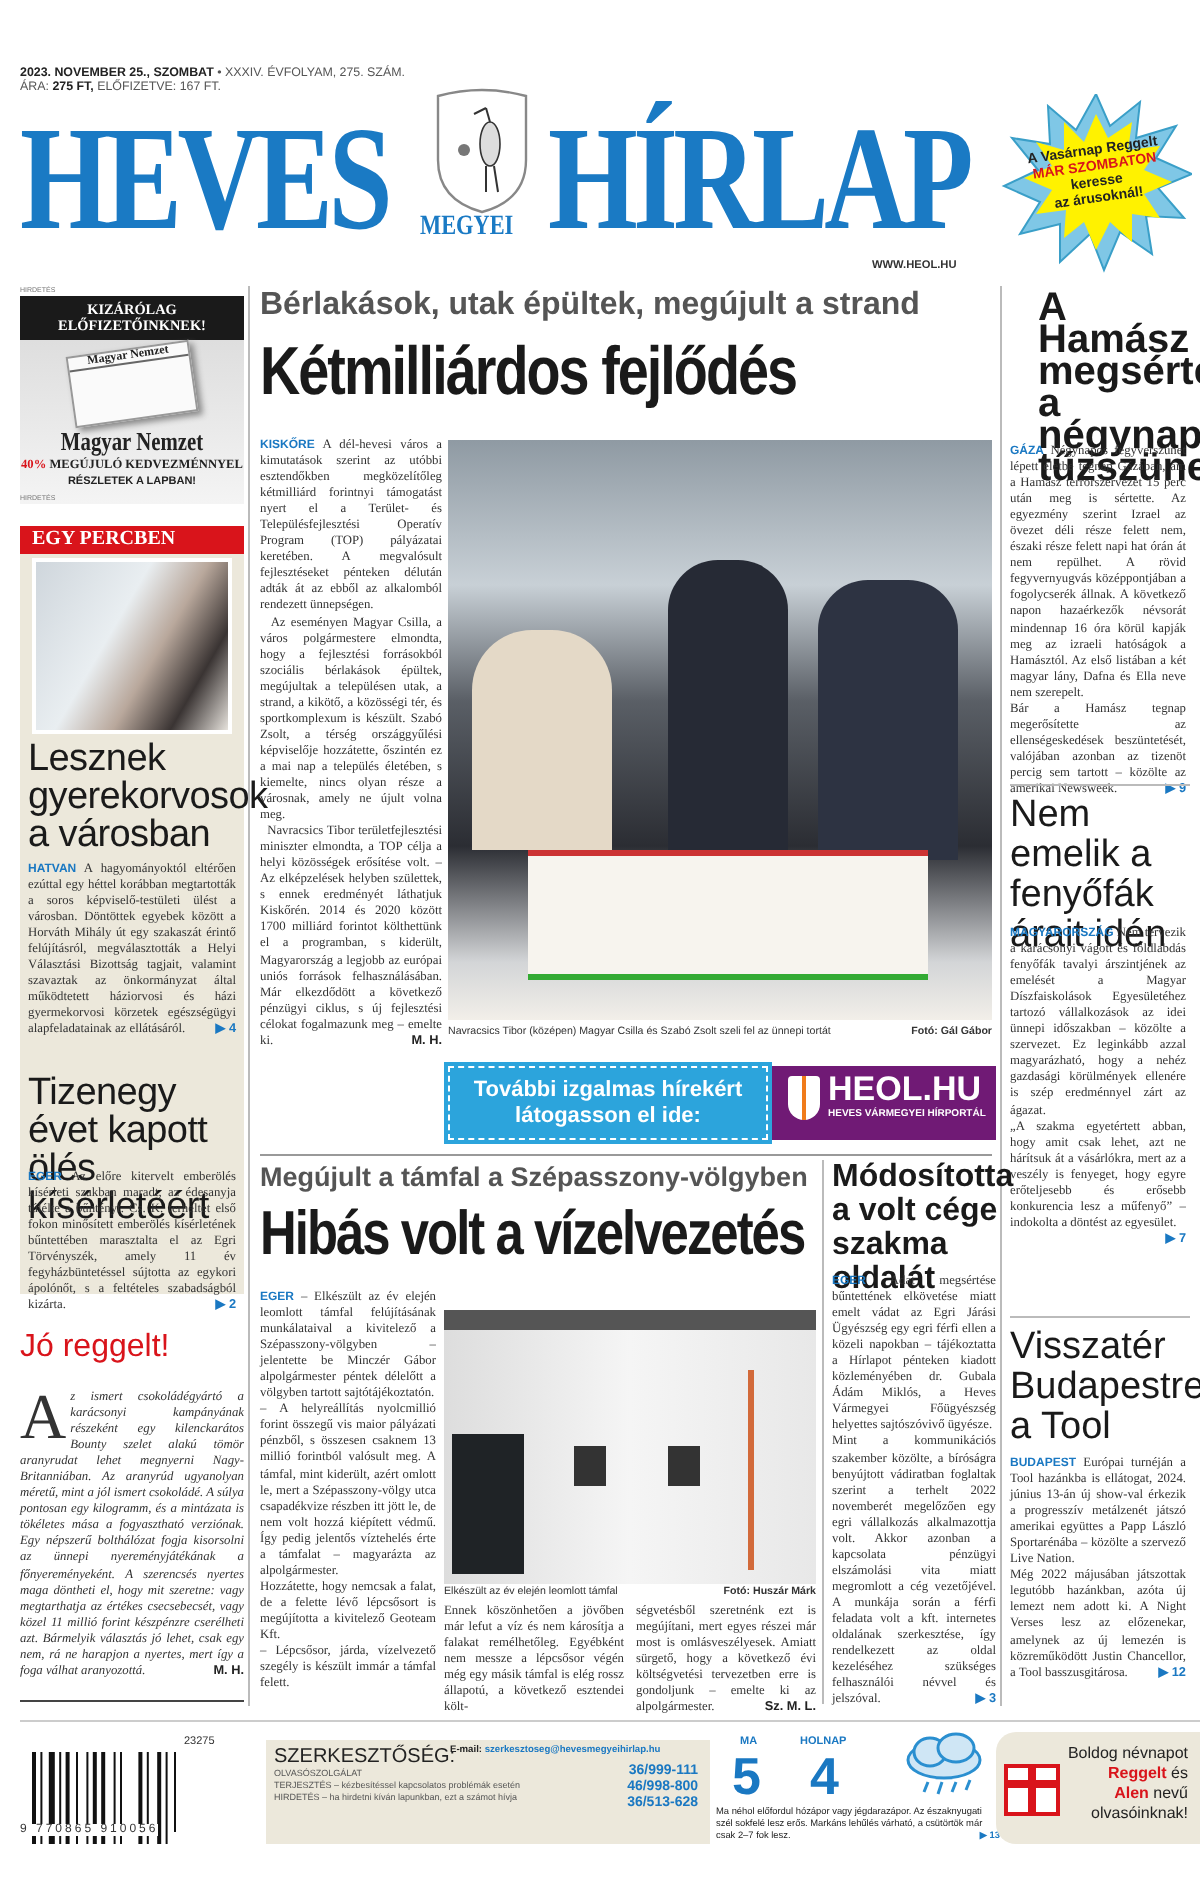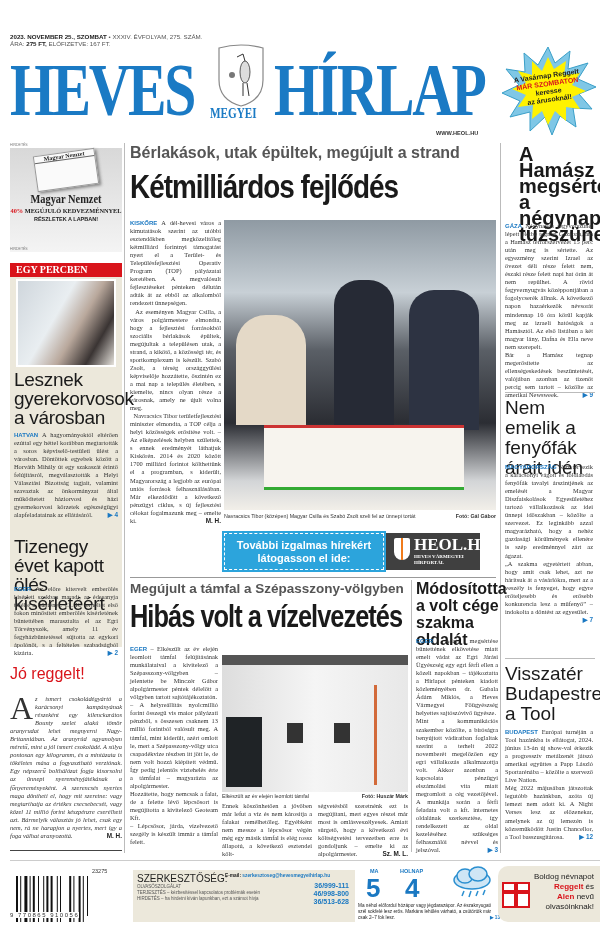--- a/index.html
+++ b/index.html
@@ -38,21 +38,21 @@
 .jr-title{left:10px;top:665px;font-family:"Liberation Sans",sans-serif;color:#d9141b;font-size:16px}
 .jr{left:10px;top:695px;width:112px;font-style:italic}
 .dropcap{float:left;font-size:32px;line-height:26px;margin-right:2px;font-style:normal;font-family:"Liberation Serif",serif}
 
 .kicker{font-family:"Liberation Sans",sans-serif;font-weight:bold;color:#555;font-size:16px}
 .headline{font-family:"Liberation Sans",sans-serif;font-weight:bold;color:#1a1a1a;font-size:34px;letter-spacing:-1.2px;transform:scaleX(0.82);transform-origin:left top;white-space:nowrap}
 .photo-main{left:224px;top:220px;width:272px;height:290px;background:linear-gradient(180deg,#8f9aa3 0%,#c8d0d6 25%,#5a5f66 45%,#2b2d33 70%,#d3d5d7 90%,#f2efe9 100%)}
 .caption{font-family:"Liberation Sans",sans-serif;font-size:5.3px;color:#333}
 .caption b{float:right}
 .heol-l{left:224px;top:533px;width:160px;height:37px;background:#2ca4dc;color:#fff;text-align:center;font-family:"Liberation Sans",sans-serif;font-weight:bold;font-size:11px;line-height:13px;padding-top:5px;border:1px dashed #fff;outline:2px solid #2ca4dc}
-.heol-r{left:386px;top:533px;width:94px;height:37px;background:#404040;color:#fff;font-family:Liberation Serif, serif}
+.heol-r{left:386px;top:533px;width:112px;height:37px;background:#701a75;color:#fff;font-family:Liberation Sans, sans-serif}
 .heol-r .big{position:absolute;left:28px;top:2px;font-weight:bold;font-size:17px}
 .heol-r .small{position:absolute;left:28px;top:21px;font-weight:bold;font-size:5px;line-height:6px}
 .shield{position:absolute;left:8px;top:5px;width:16px;height:22px;background:#fff;border-radius:2px 2px 8px 8px}
 .shield:after{content:"";position:absolute;left:7px;top:0;width:2px;height:22px;background:#f07b1b}
 
 .rh{font-family:"Liberation Sans",sans-serif;color:#1a1a1a}
 .photo-wall{left:222px;top:655px;width:186px;height:137px;background:linear-gradient(90deg,#ddd 0%,#f5f5f5 50%,#e8e8e8 100%);border-top:10px solid #555}
 
 .barcode{left:14px;top:876px;width:105px;height:50px}
 .szerk{left:133px;top:870px;width:222px;height:52px;background:#ece8db;padding:3px 4px}
@@ -97,20 +97,21 @@
 </svg>
 <div class="abs burst-text">
   <div>A Vasárnap Reggelt</div>
   <div class="red">MÁR SZOMBATON</div>
   <div>keresse</div>
   <div>az árusoknál!</div>
 </div>
 
 <div class="abs tiny-label" style="left:10px;top:143px">HIRDETÉS</div>
 <div class="abs ad">
+  <div class="ad-top">KIZÁRÓLAG ELŐFIZETŐINKNEK!</div>
   <div class="ad-paper">
       <div>Magyar Nemzet</div>
     </div>
   <div class="ad-mn">Magyar Nemzet</div>
   <div class="ad-disc"><span class="pct">40%</span> <span>MEGÚJULÓ KEDVEZMÉNNYEL</span></div>
   <div class="ad-more">RÉSZLETEK A LAPBAN!</div>
 </div>
 <div class="abs tiny-label" style="left:10px;top:247px">HIRDETÉS</div>
 
 <div class="abs egy">EGY PERCBEN</div>

